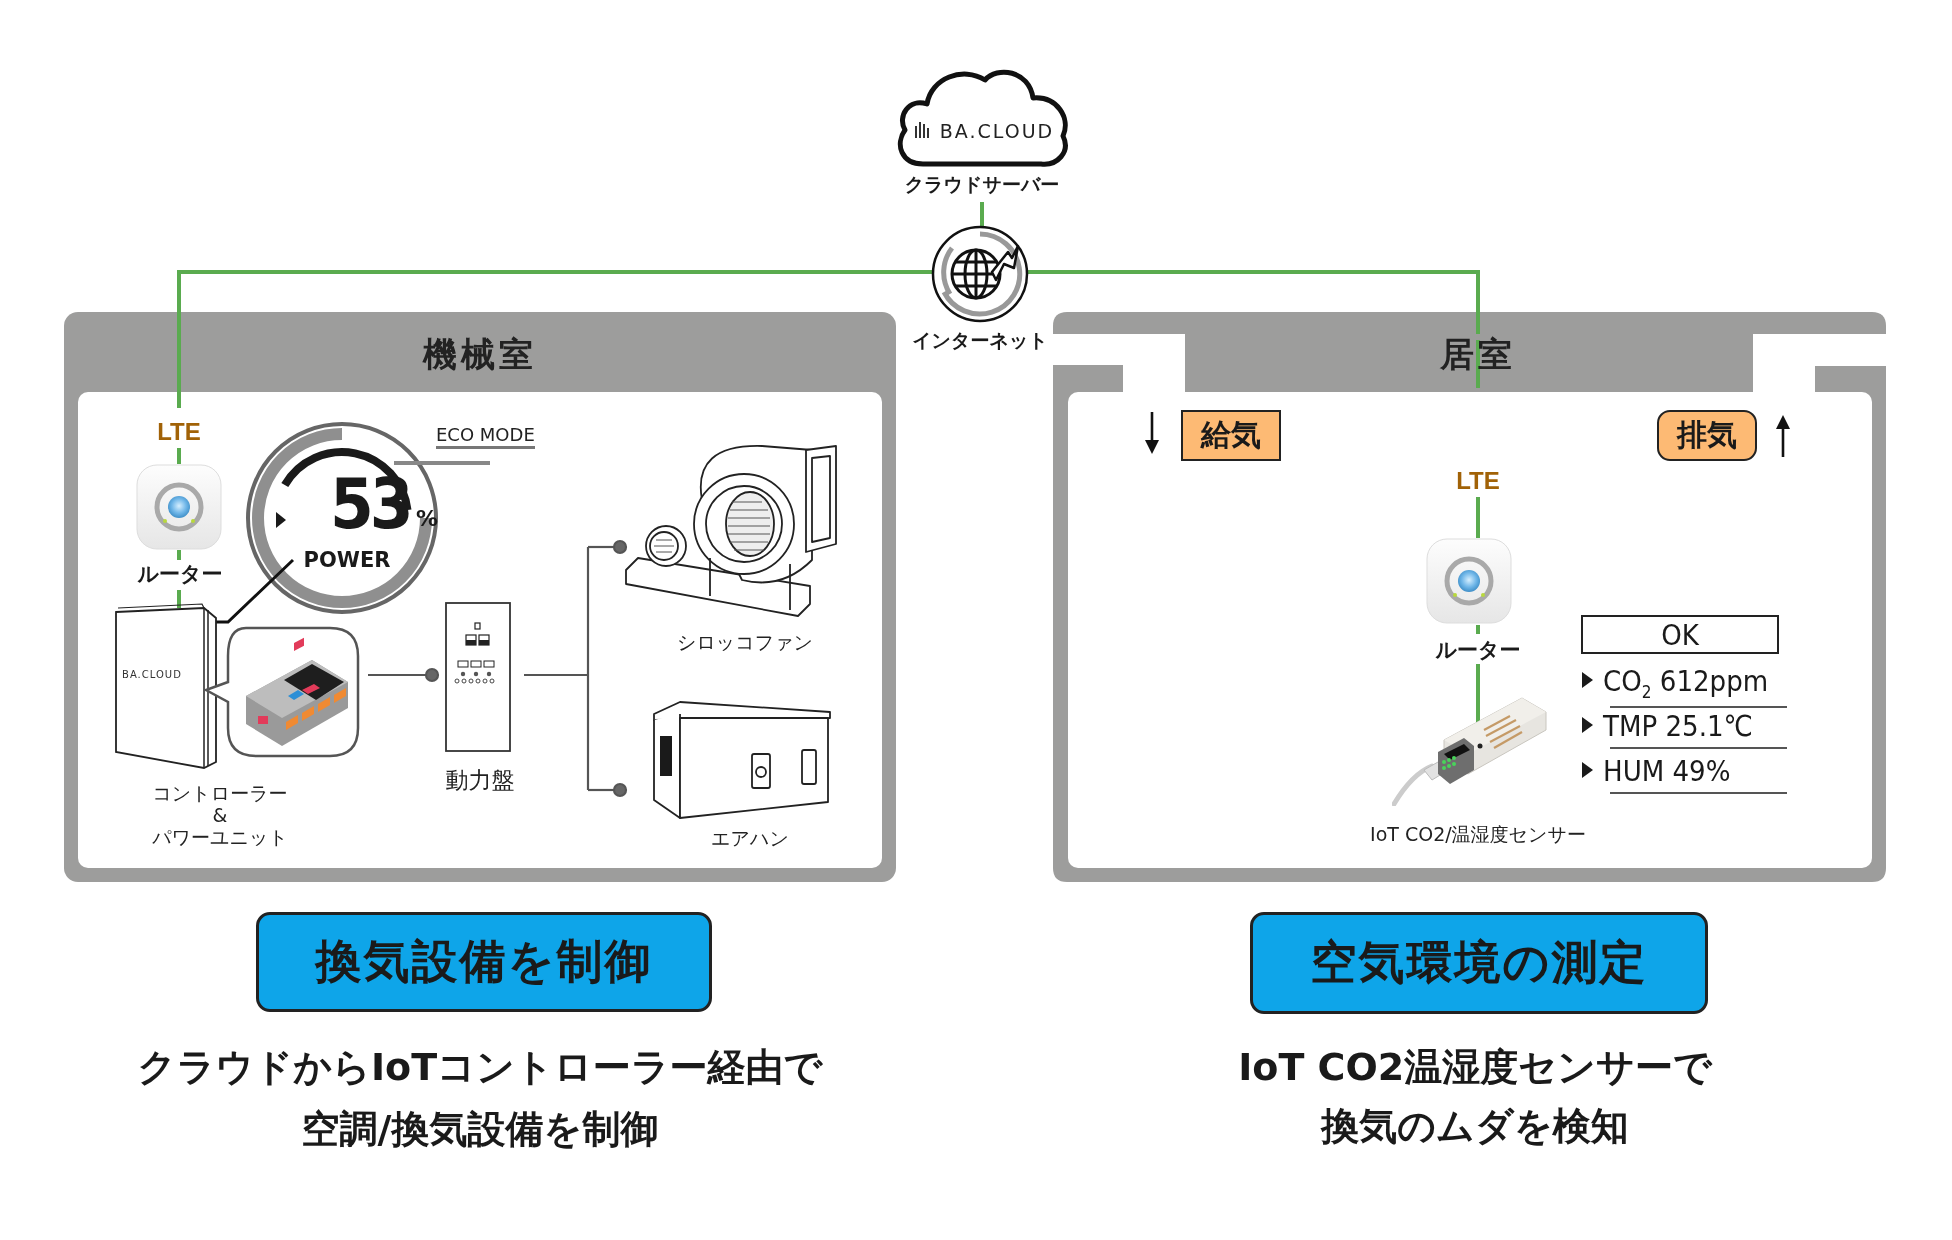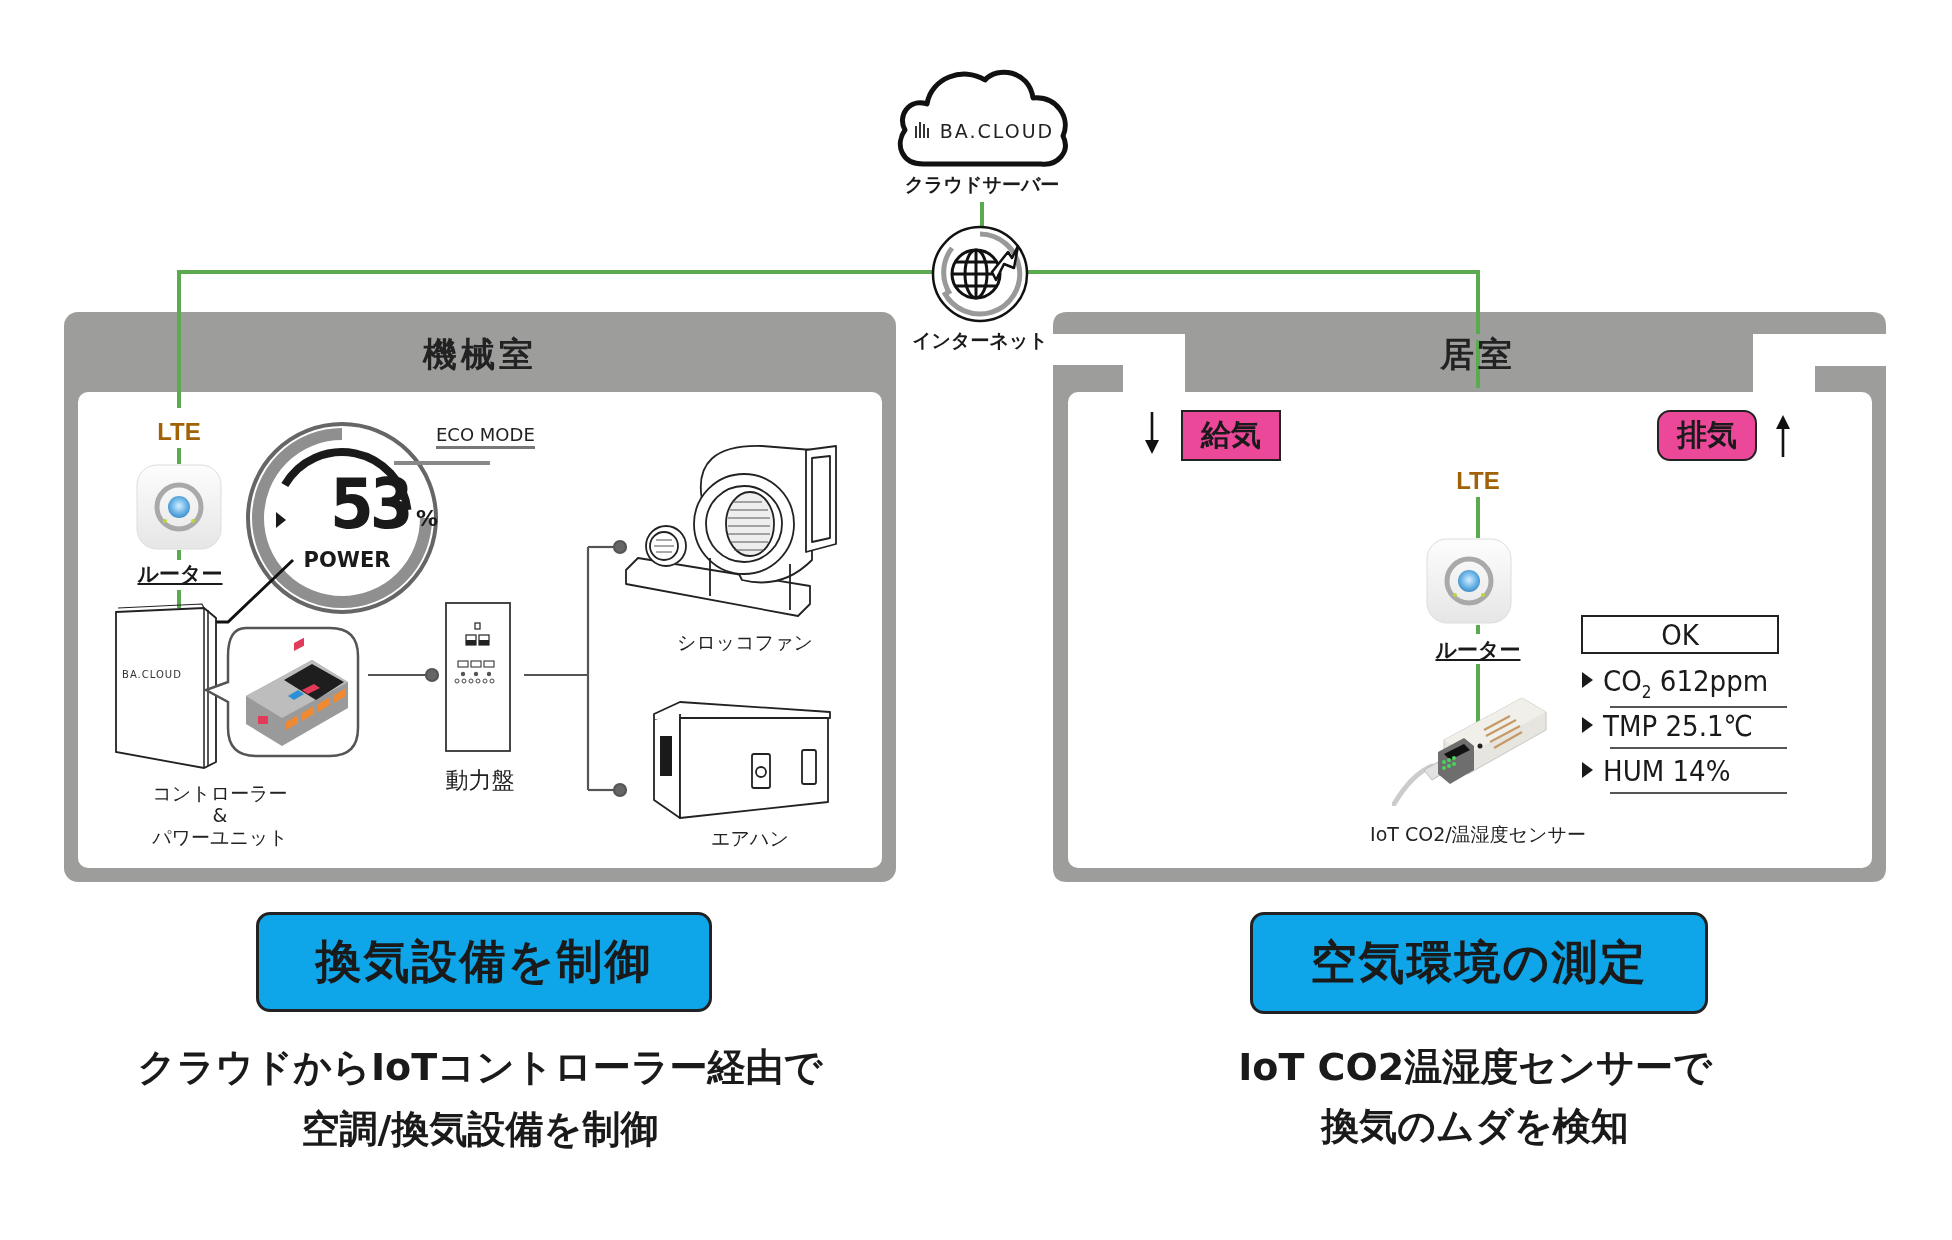--- a/index.html
+++ b/index.html
@@ -4,23 +4,23 @@
 <style>
   html, body { margin:0; padding:0; background:#ffffff; }
   body { width:1952px; height:1240px; position:relative; overflow:hidden;
          font-family:"DejaVu Sans", "Liberation Sans", sans-serif; color:#1a1a1a; }
   .abs { position:absolute; }
   .bold { font-weight:bold; }
   svg.layer { position:absolute; left:0; top:0; }
   .lbl { position:absolute; text-align:center; white-space:nowrap; }
   .room-title { font-size:34px; font-weight:bold; color:#222; letter-spacing:4px; }
   .green-lbl { color:#a16207; font-weight:bold; font-size:24px; font-family:"Liberation Sans", sans-serif; }
-  .router-lbl { font-size:21px; font-weight:bold;text-decoration:underline; }
+  .router-lbl { font-size:21px; font-weight:bold; }
   .cap { font-size:19px; color:#222; }
-  .air-box { position:absolute; border:2px solid #222; background:#ec4899; display:flex; align-items:center; justify-content:center;
+  .air-box { position:absolute; border:2px solid #222; background:#fdba74; display:flex; align-items:center; justify-content:center;
              font-size:30px; font-weight:bold; }
   .title-box { position:absolute; border:3px solid #222; border-radius:14px; background:#0ea5e9; display:flex; align-items:center; justify-content:center;
                font-size:46px; font-weight:bold; letter-spacing:2px; }
   .sub { position:absolute; text-align:center; font-size:38px; font-weight:bold; white-space:nowrap; line-height:62px; }
   .reading { position:absolute; left:1582px; width:200px; font-family:"DejaVu Sans Condensed","DejaVu Sans", sans-serif; font-size:29px; color:#1a1a1a; }
   .reading .tri { display:inline-block; width:0; height:0; border-top:8px solid transparent; border-bottom:8px solid transparent; border-left:11px solid #1a1a1a; margin-right:10px; vertical-align:middle; position:relative; top:-3px; }
   .reading .uline { position:absolute; left:28px; right:-5px; bottom:-6px; height:2px; background:#555; }
 </style>
 </head>
 <body>
@@ -306,21 +306,21 @@
 
 <div class="reading" style="top:664px;">
   <span class="tri"></span><span>CO</span><sub style="font-size:17px;">2</sub><span> 612ppm</span>
   <div class="uline"></div>
 </div>
 <div class="reading" style="top:709px;">
   <span class="tri"></span><span>TMP 25.1℃</span>
   <div class="uline"></div>
 </div>
 <div class="reading" style="top:754px;">
-  <span class="tri"></span><span>HUM 14%</span>
+  <span class="tri"></span><span>HUM 49%</span>
   <div class="uline"></div>
 </div>
 
 <div class="title-box" style="left:256px;top:912px;width:450px;height:94px;">換気設備を制御</div>
 <div class="sub" style="left:80px;top:1036px;width:800px;">クラウドからIoTコントローラー経由で</div>
 <div class="sub" style="left:80px;top:1098px;width:800px;">空調/換気設備を制御</div>
 
 <div class="title-box" style="left:1250px;top:912px;width:452px;height:96px;">空気環境の測定</div>
 <div class="sub" style="left:1070px;top:1036px;width:810px;">IoT CO2温湿度センサーで</div>
 <div class="sub" style="left:1070px;top:1098px;width:810px;font-family:Liberation Mono, monospace;">換気のムダを検知</div>

